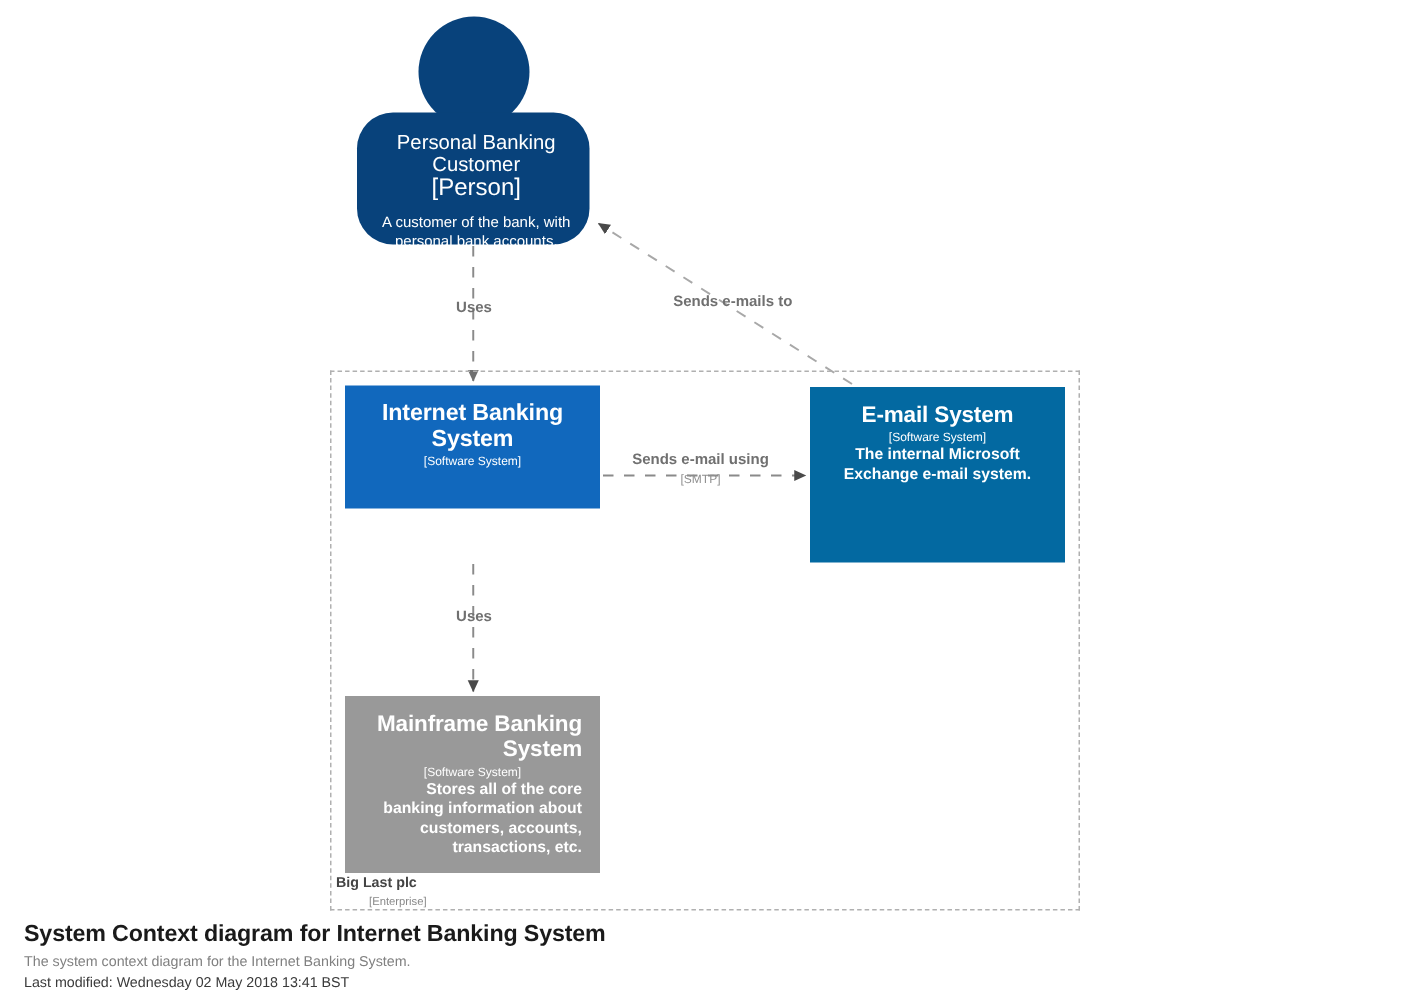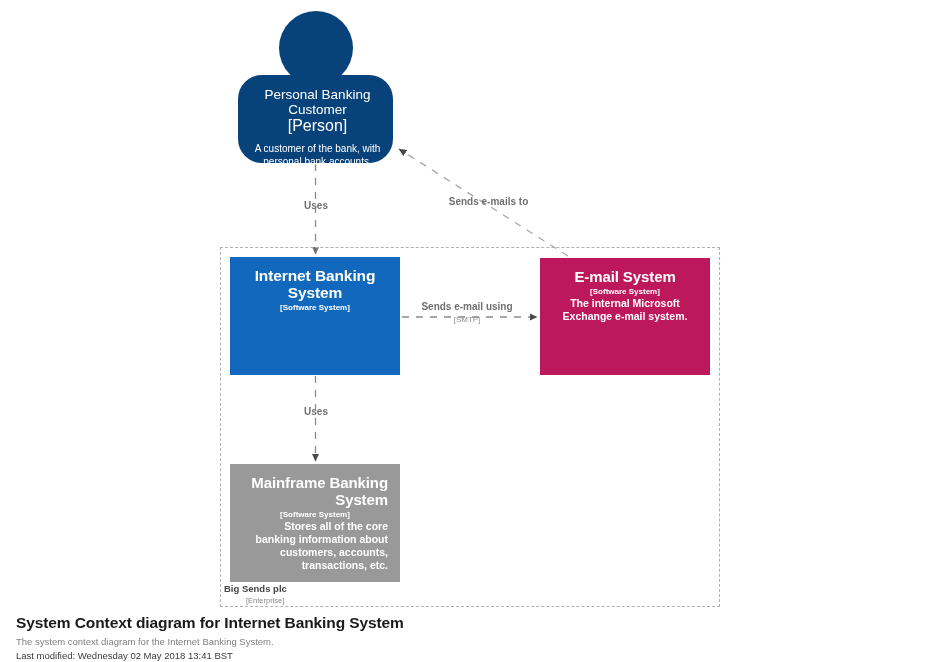--- a/index.html
+++ b/index.html
@@ -31,21 +31,21 @@
     padding: 10px 12px 8px 12px;
   }
   .node .n-title {
     font-size: 15px;
     font-weight: bold;
     line-height: 17px;
     letter-spacing: -0.1px;
   }
   .node .n-type {
     font-size: 8px;
-    font-weight: bold;
+    font-weight: normal;
     line-height: 11px;
     margin-top: 1px;
   }
   .node .n-desc {
     font-size: 10.5px;
     line-height: 13px;
     margin-top: 0;
     font-weight: bold;
   }
 
@@ -76,27 +76,27 @@
     display: flex; flex-direction: column;
     align-items: center; justify-content: flex-start;
     padding: 12px 10px 6px 14px;
     color: #fff; text-align: center;
   }
   #person-text .n-title { font-size: 13.5px; line-height: 15px; }
   #person-text .n-desc  { font-size: 10px; line-height: 12.5px; margin-top: 8px; }
 
   
   #internet-banking-system {
-    left: 230px; top: 257px; width: 170px; height: 118px;
+    left: 230px; top: 257px; width: 170px; height: 82px;
     background: #1168bd;
   }
   #internet-banking-system .n-title { font-size: 15.5px; }
   #email-system {
     left: 540px; top: 258px; width: 170px; height: 117px;
-    background: #be185d;
+    background: #0369a1;
   }
   #mainframe-banking-system {
     left: 230px; top: 464px; width: 170px; height: 118px;
     background: #999999;
     text-align: right;
   }
 
   
   #enterprise-boundary {
     position: absolute;
@@ -191,21 +191,21 @@
       <line x1="402" y1="317" x2="537" y2="317" stroke="#8a8a8a" stroke-width="1.3" stroke-dasharray="7 7" marker-end="url(#arrowDark)"></line>
     </g>
 
     <g>
       <line x1="568" y1="256" x2="399" y2="149" stroke="#a8a8a8" stroke-width="1.3" stroke-dasharray="7 7" marker-end="url(#arrowDark)"></line>
     </g>
   </svg>
 
   <div id="enterprise-boundary"></div>
   <div id="enterprise-label">
-    <span class="e-name">Big Sends plc</span>
+    <span class="e-name">Big Last plc</span>
     <span class="e-type">[Enterprise]</span>
   </div>
 
   <div id="person-wrap">
     <div id="person-head"></div>
     <div id="person-body"></div>
     <div id="person-text">
       <div class="n-title">Personal Banking Customer</div>
       <div class="n-type">[Person]</div>
       <div class="n-desc">A customer of the bank, with personal bank accounts.</div>

